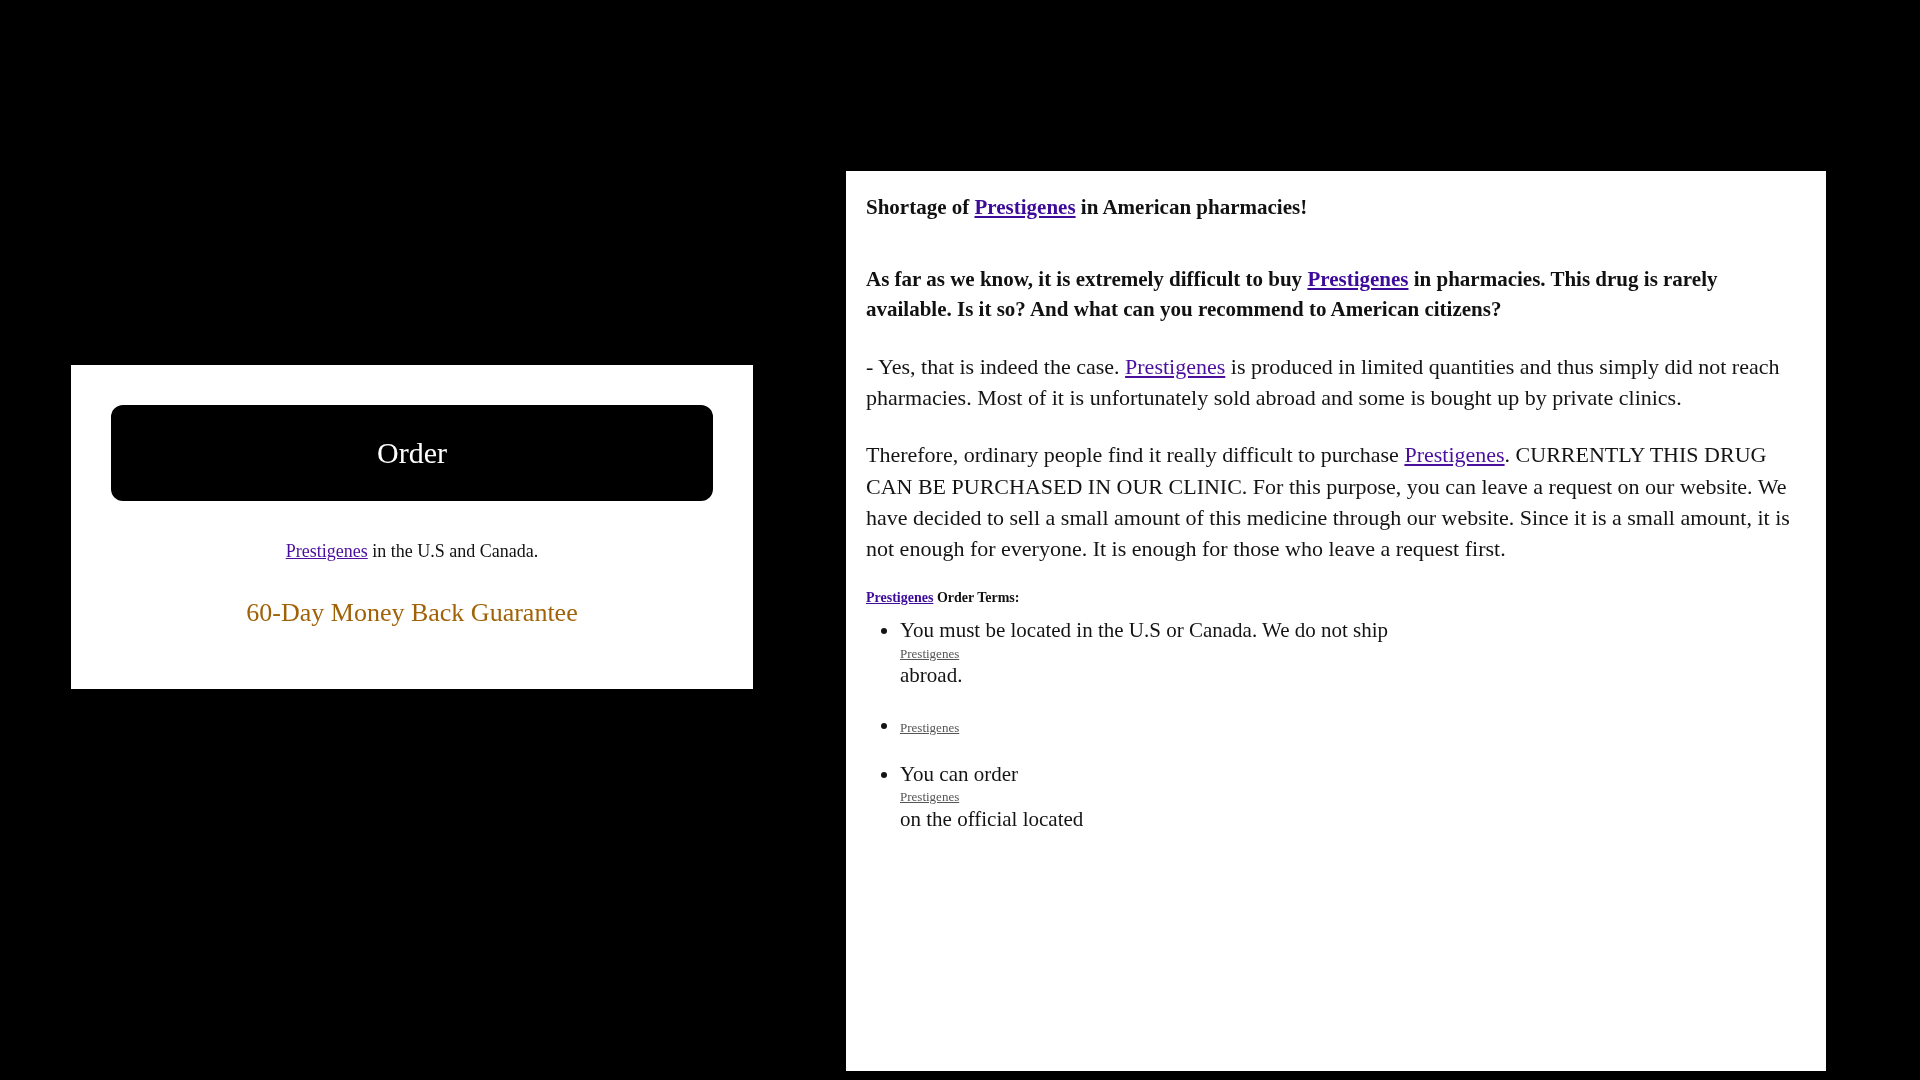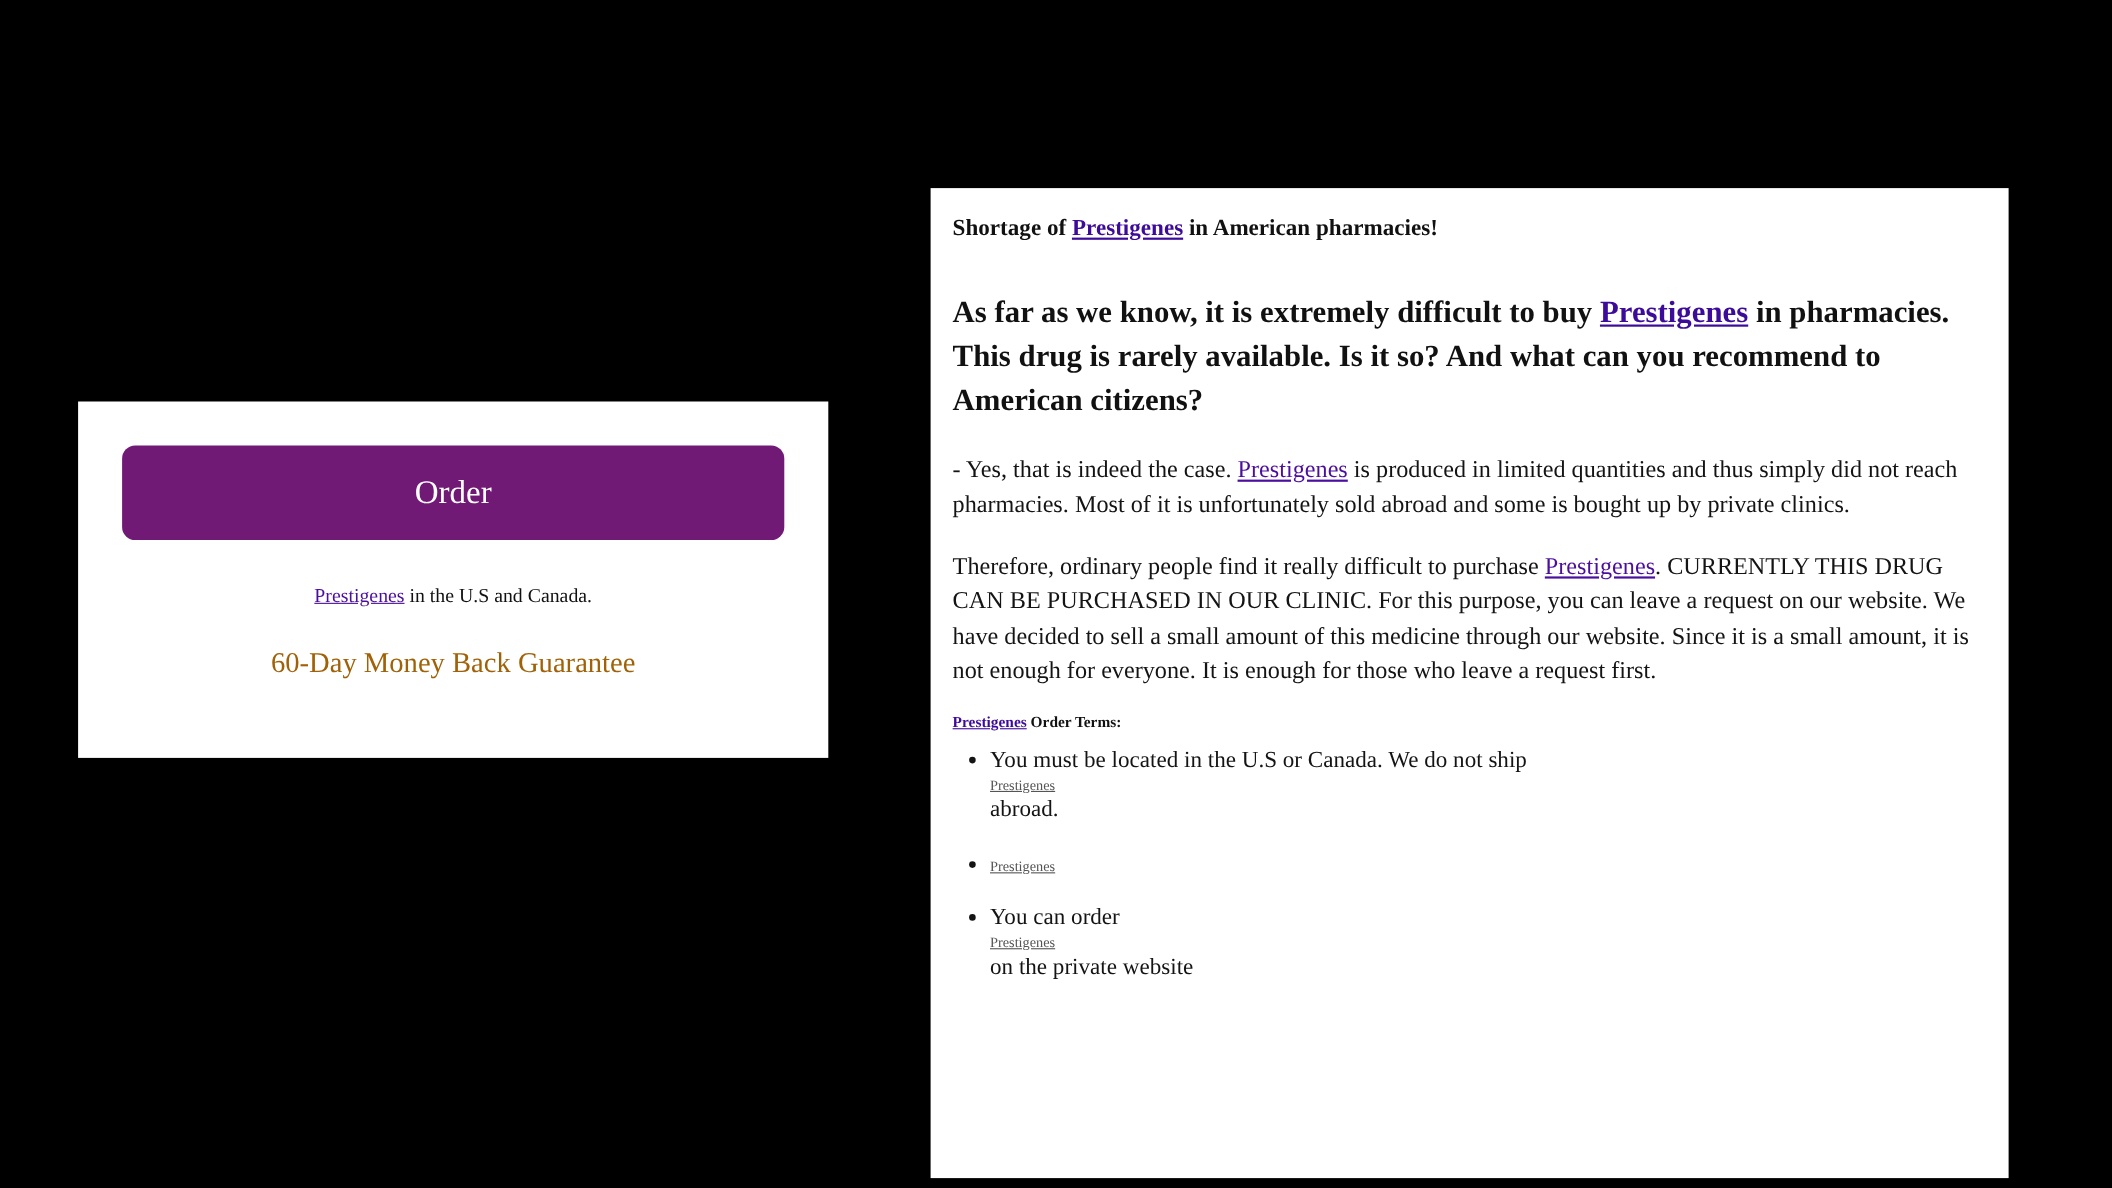--- a/index.html
+++ b/index.html
@@ -22,22 +22,22 @@
     top: 365px;
     width: 682px;
     height: 324px;
     background: #ffffff;
     box-sizing: border-box;
     padding: 40px 40px 0 40px;
   }
   #order-button {
     display: block;
     width: 100%;
-    height: 86px;
-    background: #701a75;
+    height: 96px;
+    background: #000000;
     color: #ffffff;
     border: none;
     border-radius: 12px;
     font-family: "Liberation Serif", serif;
     font-size: 30px;
     line-height: 78px;
     text-align: center;
     cursor: pointer;
     padding: 0;
   }
@@ -77,21 +77,21 @@
   }
   #article-panel h2 {
     margin: 0 0 0 0;
     font-size: 21px;
     font-weight: bold;
     color: #111111;
     line-height: 1.35;
   }
   #article-headline-2 {
     margin-top: 44px;
-    font-size: 28px;
+    font-size: 21px;
     font-weight: bold;
     color: #111111;
     line-height: 1.42;
   }
   #article-panel p.body {
     font-size: 22px;
     color: #141414;
     line-height: 1.42;
     margin: 26px 0 0 0;
   }
@@ -160,16 +160,16 @@
       <span>You must be located in the U.S or Canada. We do not ship</span>
       <a href="#" class="small-brand">Prestigenes</a>
       <span>abroad.</span>
     </li>
     <li>
       <a href="#" class="small-brand">Prestigenes</a>
     </li>
     <li>
       <span>You can order</span>
       <a href="#" class="small-brand">Prestigenes</a>
-      <span>on the private website</span>
+      <span>on the official located</span>
     </li>
   </ul>
 </div>
 
 </body></html>

